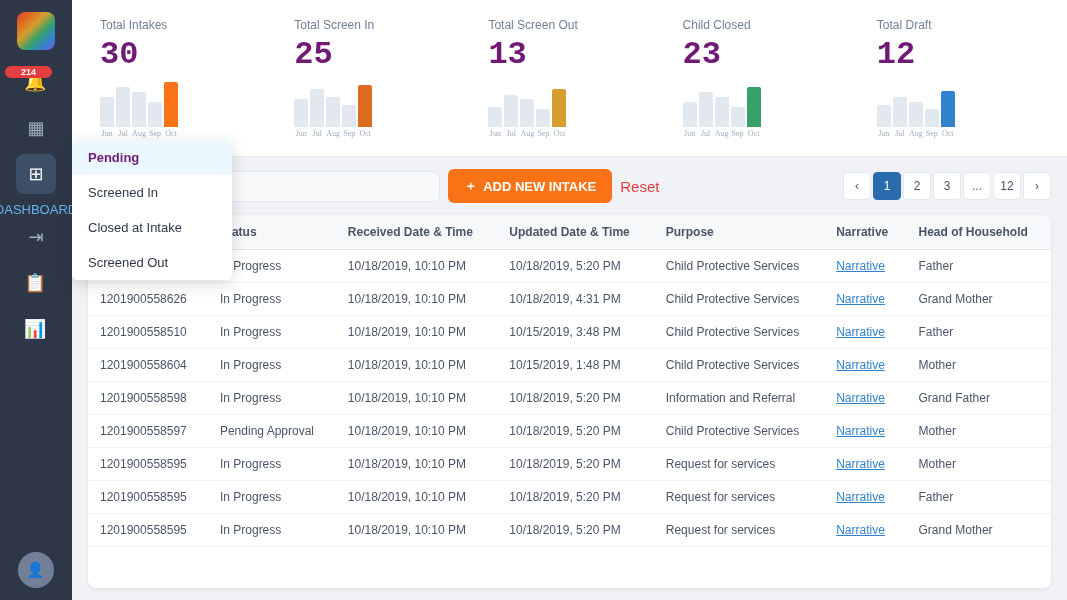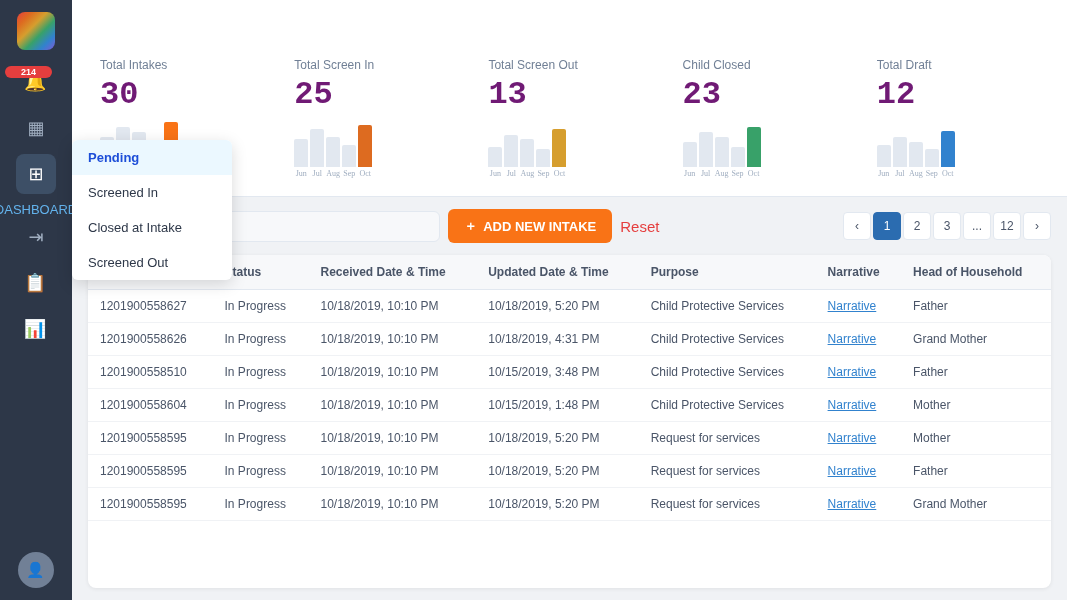--- a/index.html
+++ b/index.html
@@ -71,21 +71,20 @@
       border-bottom: 1px solid #e2e8f0;
       flex-shrink: 0;
     }
     .stat-card {
       flex: 1;
       background: #fff;
       border-radius: 8px;
       padding: 8px 12px;
       display: flex;
       flex-direction: column;
-      margin-top: 40px;
     }
     .stat-title { font-size: 12px; color: #718096; margin-bottom: 4px; }
     .stat-number { font-size: 32px; font-weight: 700; color: #701a75; font-family: Liberation Mono, monospace; }
     .stat-chart { display: flex; align-items: flex-end; gap: 2px; margin-top: 4px; height: 50px; }
     .bar { width: 14px; border-radius: 2px 2px 0 0; }
     .bar-label-row { display: flex; gap: 2px; margin-top: 2px; }
     .bar-label { width: 14px; font-size: 8px; color: #a0aec0; text-align: center; font-family: Liberation Serif, serif; }
 
     
     .content {
@@ -175,21 +174,21 @@
       width: 160px;
       z-index: 200;
       overflow: hidden;
     }
     .dropdown-item {
       padding: 10px 16px;
       font-size: 13px;
       cursor: pointer;
       color: #2d3748;
     }
-    .dropdown-item.active { background: #ebf8ff; color: #1d4ed8; font-weight: 600; }
+    .dropdown-item.active { background: #ebf8ff; color: #701a75; font-weight: 600; }
   </style>
 </head>
 <body>
 
 <nav class="sidebar">
   <div class="sidebar-logo"></div>
 
   <div class="sidebar-icon">
     🔔
     <span class="badge">214</span>
@@ -371,20 +370,38 @@
             <tr>
               <td>1201900558604</td>
               <td>In Progress</td>
               <td>10/18/2019, 10:10 PM</td>
               <td>10/15/2019, 1:48 PM</td>
               <td>Child Protective Services</td>
               <td><span class="narrative-link">Narrative</span></td>
               <td>Mother</td>
             </tr>
             <tr>
+              <td>1201900558598</td>
+              <td>In Progress</td>
+              <td>10/18/2019, 10:10 PM</td>
+              <td>10/18/2019, 5:20 PM</td>
+              <td>Information and Referral</td>
+              <td><span class="narrative-link">Narrative</span></td>
+              <td>Grand Father</td>
+            </tr>
+            <tr>
+              <td>1201900558597</td>
+              <td>Pending Approval</td>
+              <td>10/18/2019, 10:10 PM</td>
+              <td>10/18/2019, 5:20 PM</td>
+              <td>Child Protective Services</td>
+              <td><span class="narrative-link">Narrative</span></td>
+              <td>Mother</td>
+            </tr>
+            <tr>
               <td>1201900558595</td>
               <td>In Progress</td>
               <td>10/18/2019, 10:10 PM</td>
               <td>10/18/2019, 5:20 PM</td>
               <td>Request for services</td>
               <td><span class="narrative-link">Narrative</span></td>
               <td>Mother</td>
             </tr>
             <tr>
               <td>1201900558595</td>

